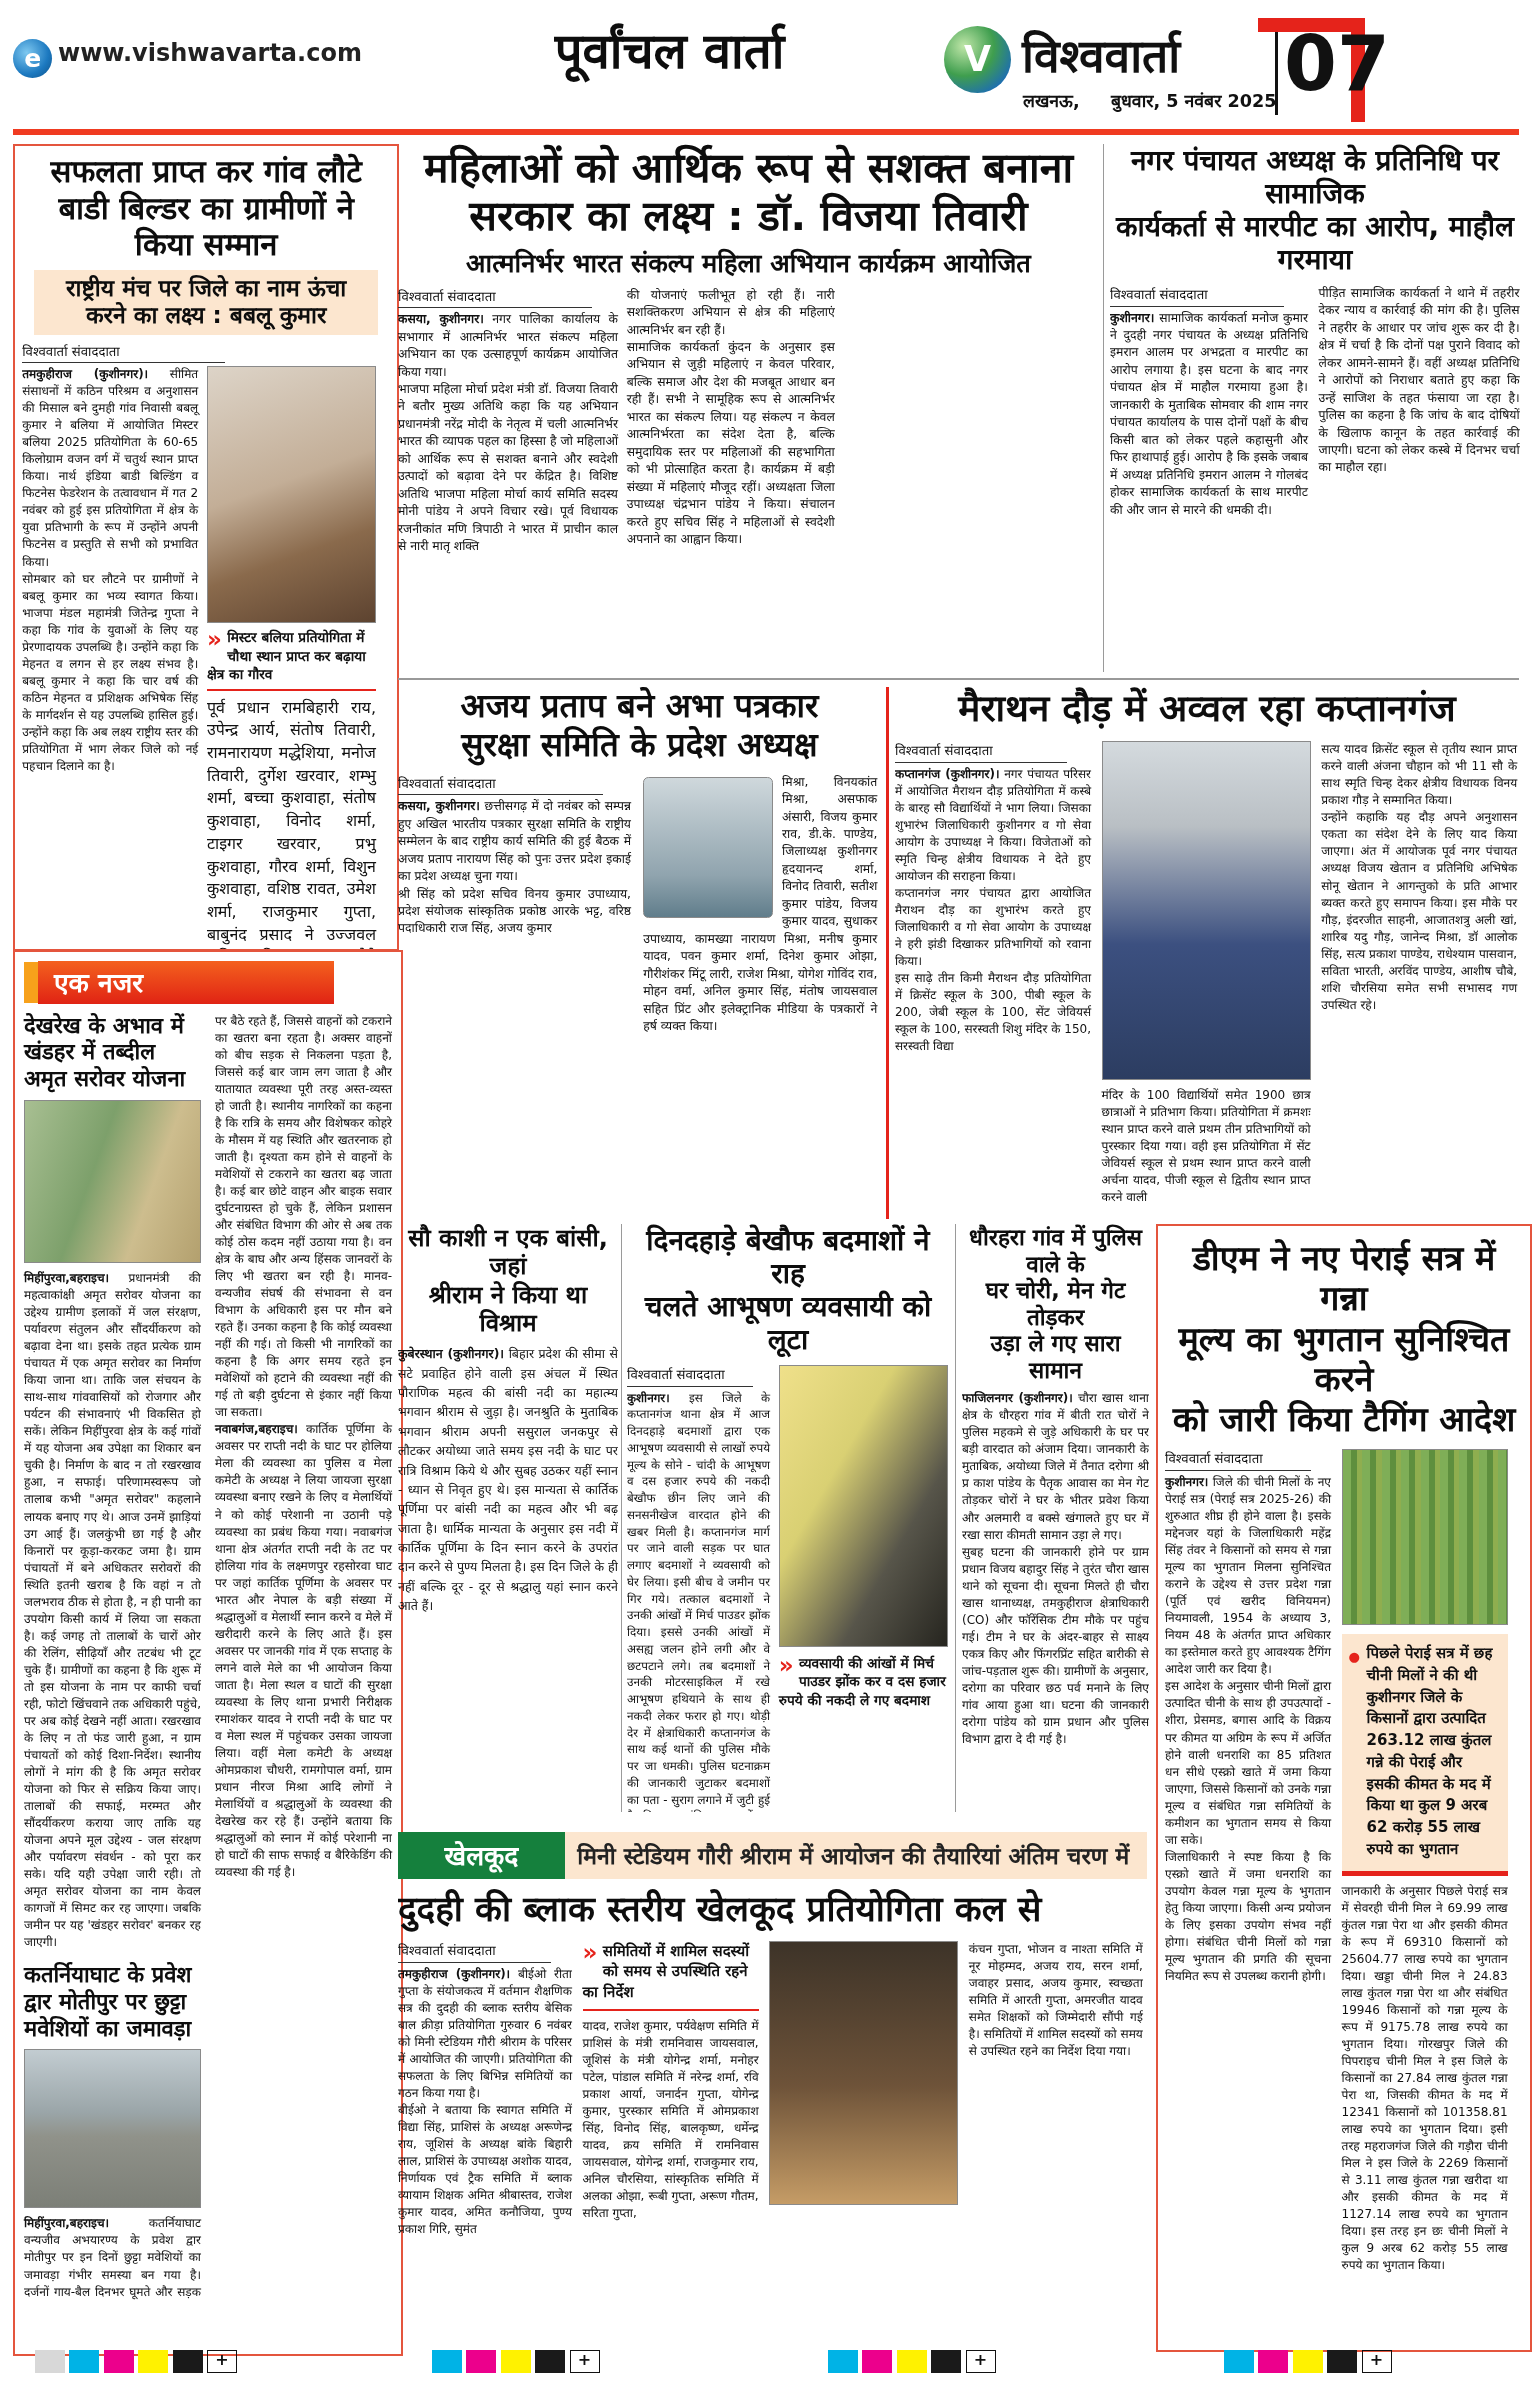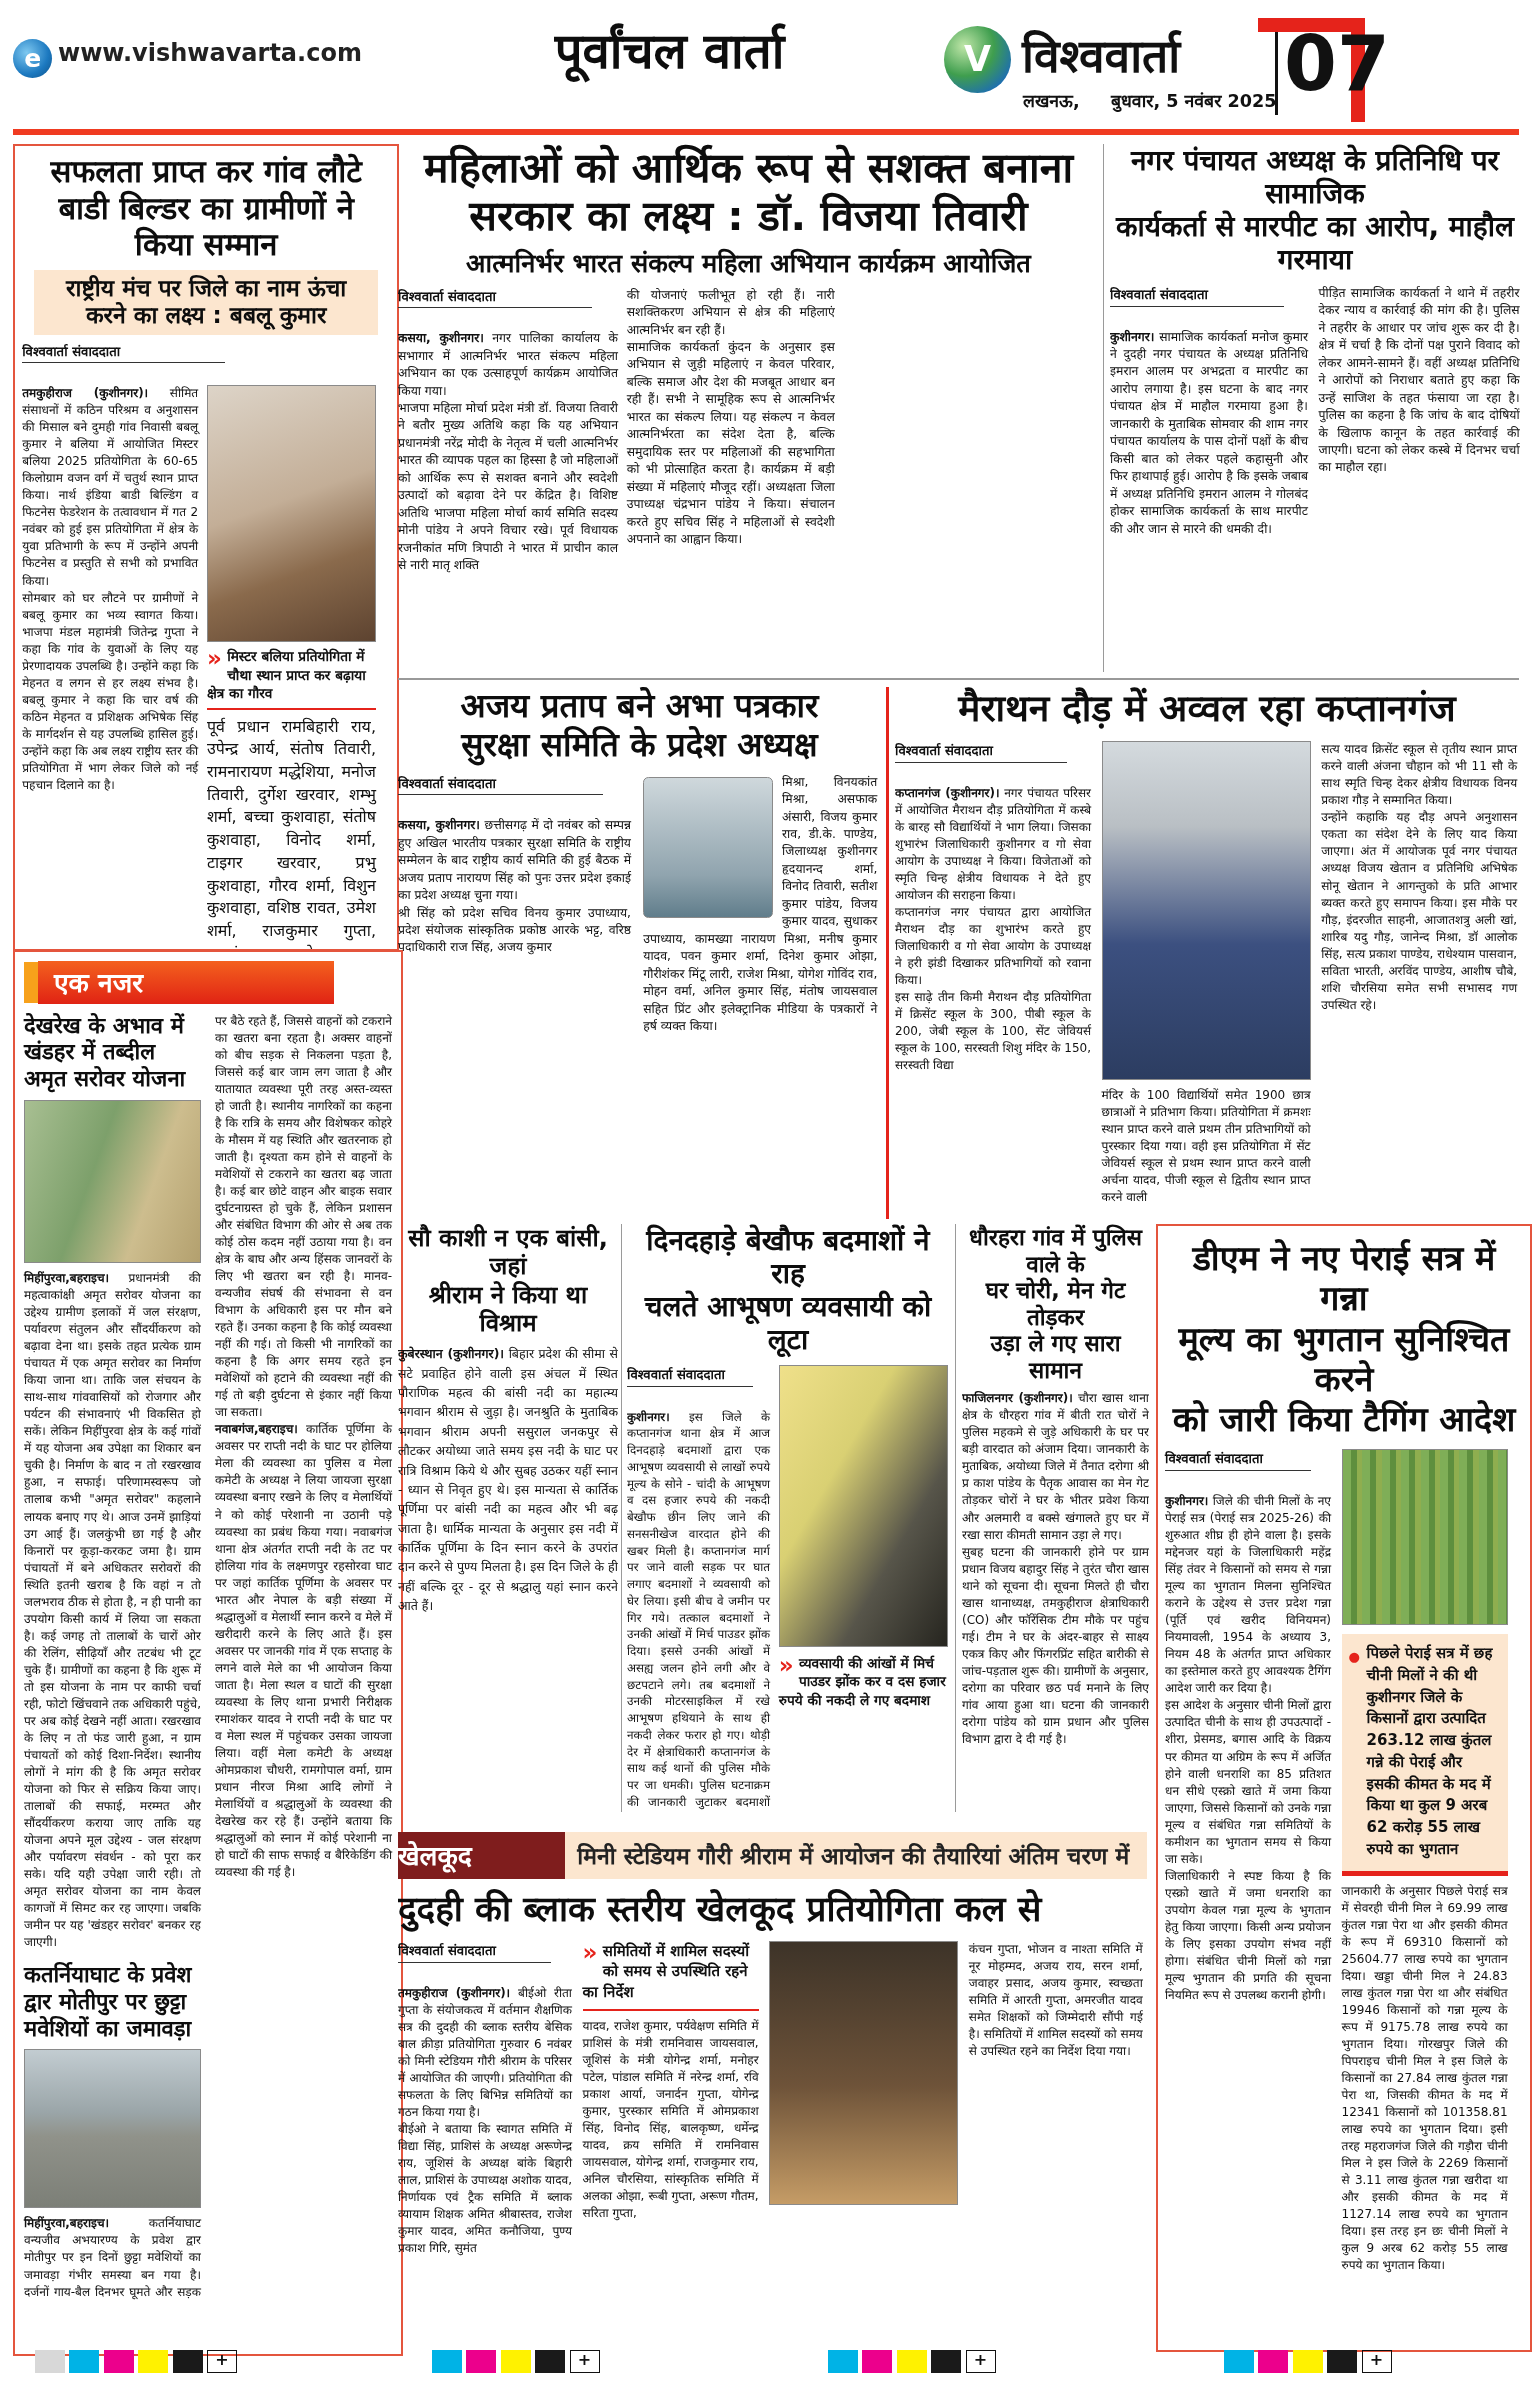--- a/index.html
+++ b/index.html
@@ -4,33 +4,33 @@
 <style>
   html,body{margin:0;padding:0;background:#777;}
   .page{position:relative;width:1532px;height:2389px;background:#ffffff;
         font-family:"DejaVu Sans","Liberation Sans",sans-serif;color:#111;overflow:hidden;}
   .abs{position:absolute;}
   .art{overflow:hidden;}
   .hl{font-weight:bold;text-align:center;line-height:1.18;white-space:pre-line;color:#0d0d0d;}
   .body{font-size:12.3px;line-height:1.42;text-align:justify;}
   .body .tx{white-space:pre-line;}
   .dl{font-weight:bold;}
-  .byline{display:block;font-weight:bold;font-size:13.2px;border-bottom:1.8px solid #333;
-          padding-bottom:2.6px;margin-bottom:22px;width:88%;}
+  .byline{display:block;font-weight:normal;font-size:13.2px;border-bottom:1.8px solid #333;
+          padding-bottom:2.6px;margin-bottom:3px;width:88%;}
   .peach{background:#fce6cf;}
   .redbox{border:2.6px solid #e4553e;}
   .photo{border:0.9px solid #8a8a8a;box-sizing:border-box;}
   .flex{display:flex;}
   .cap{font-weight:bold;font-size:13.7px;line-height:1.35;}
   .caparrow{color:#e5231b;font-weight:bold;font-size:23px;line-height:1;margin-right:5.3px;float:left;}
   .vline{background:#9a9a9a;width:0.9px;}
   .vline-red{background:#e5231b;width:2.6px;}
   .banner{background:linear-gradient(180deg,#f4611e,#e02314);color:#fff;font-weight:bold;
           font-size:26.4px;padding:3.5px 16px;display:flex;align-items:center;}
-  .kicker{background:#7f1d1d;color:#fff;font-weight:bold;font-size:26.4px;text-align:left;
+  .kicker{background:#15803d;color:#fff;font-weight:bold;font-size:26.4px;text-align:center;
           padding:5.3px 0;}
   .strip{font-weight:bold;font-size:23px;color:#222;padding:7px 12.3px 3.5px;}
   .cols2{column-count:2;column-gap:14px;column-fill:auto;}
   .subhl{font-weight:bold;line-height:1.22;white-space:pre-line;color:#0d0d0d;}
   .pull{background:#fce6cf;font-weight:bold;font-size:15px;line-height:1.45;padding:8.8px 8.8px 10.6px 25px;
         position:relative;text-align:left;}
   .pull .dot{position:absolute;left:7px;top:12.3px;color:#e5231b;font-size:13.2px;}
   .pullbar{height:4.4px;background:#e5231b;margin:0 0 7px 0;}
   .sq{display:inline-block;width:30px;height:23px;margin-right:4.4px;vertical-align:middle;}
   .c-gray{background:#d8d8d8}.c-cyan{background:#00b3e6}.c-mag{background:#ec008c}

